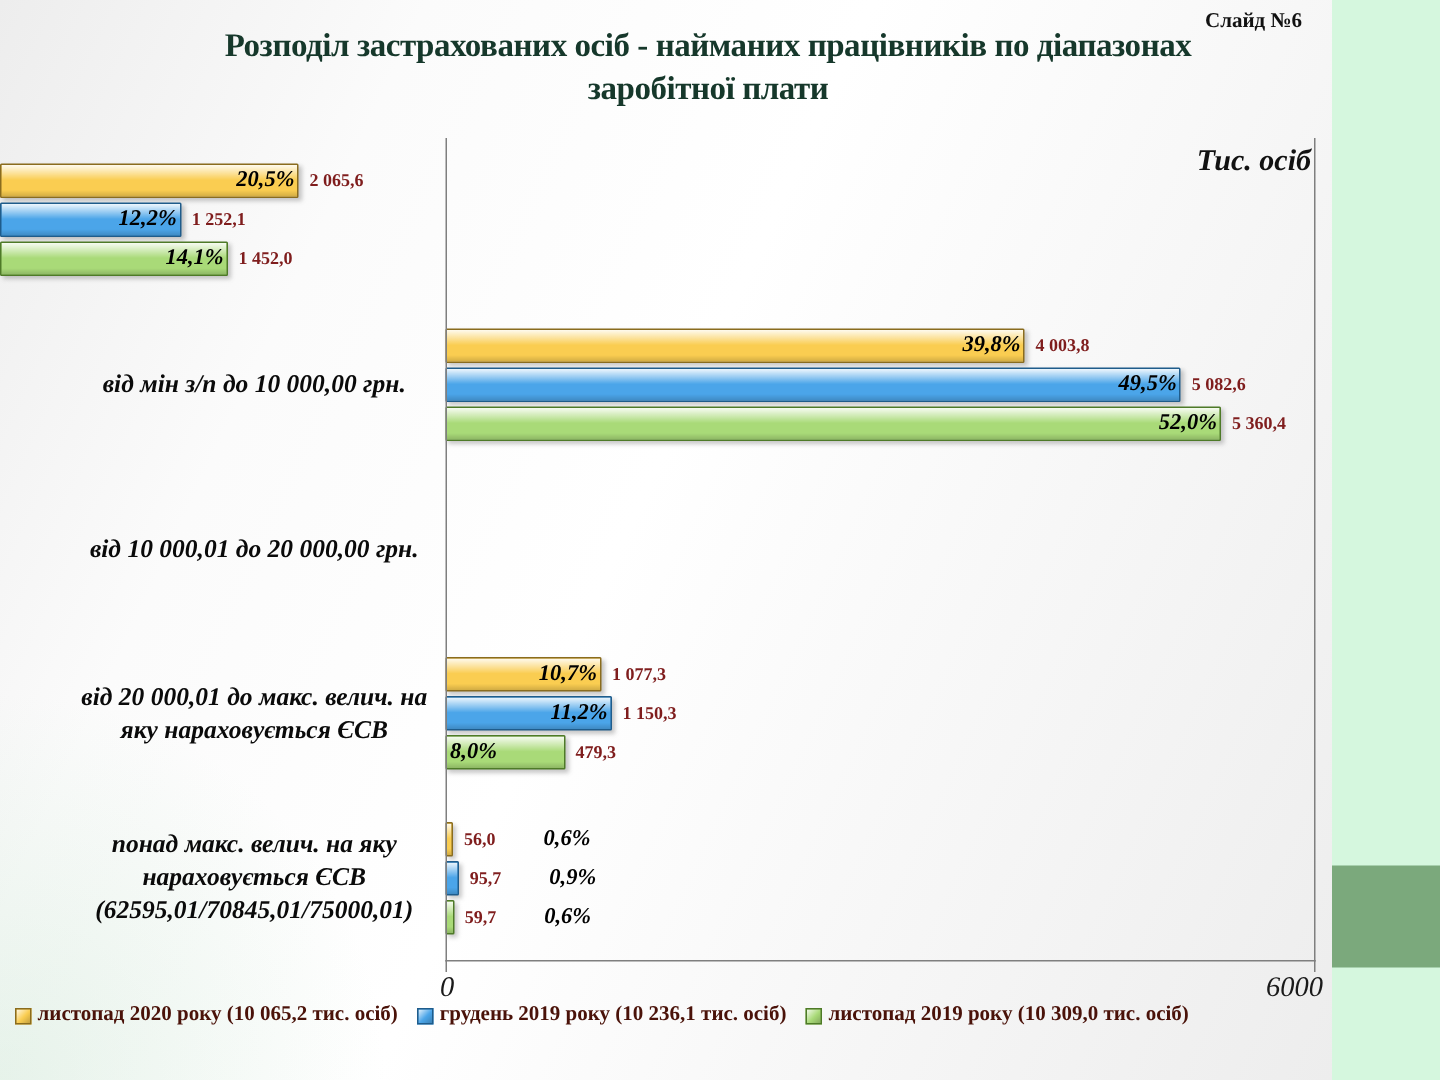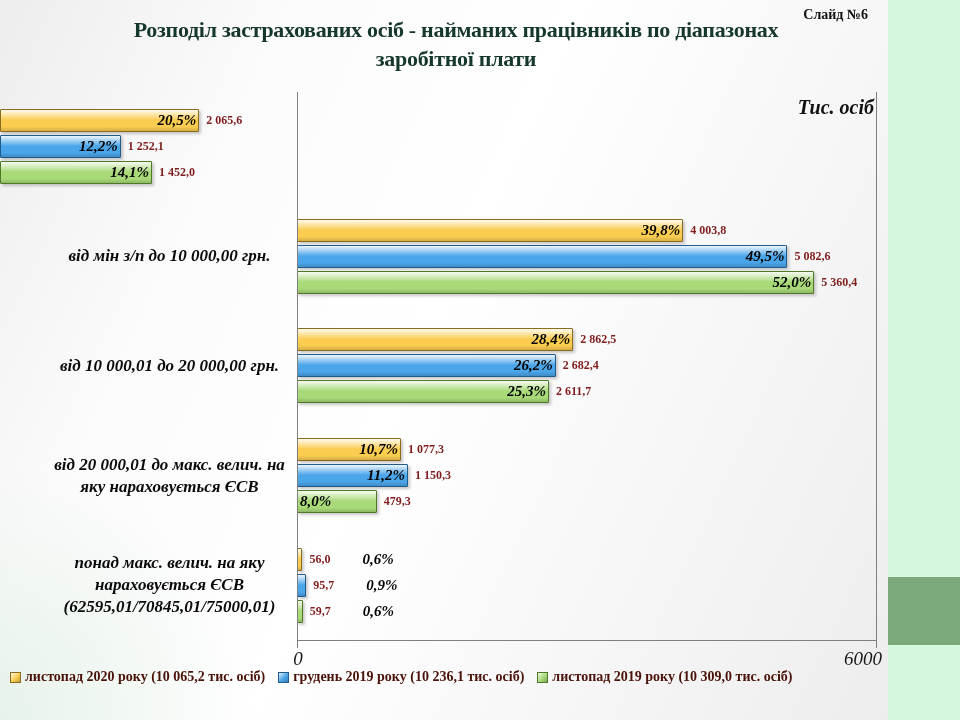--- a/index.html
+++ b/index.html
@@ -10,21 +10,21 @@
     background:linear-gradient(115deg,#ededed 0%,#fbfbfb 22%,#ffffff 45%,#ebebeb 100%);
   }
   .slide { position:absolute; inset:0; }
   .tint-bl { position:absolute; left:0; bottom:0; width:260px; height:260px;
     background:radial-gradient(circle at 0% 100%, rgba(190,225,200,.35), rgba(190,225,200,0) 70%);
     pointer-events:none; }
   .mint-strip { position:absolute; top:0; right:0; width:72px; height:720px; }
   .sage-block { position:absolute; right:0; top:577px; width:72px; height:68px; }
 
   .slide-number { position:absolute; top:7px; right:92px; font-weight:bold; font-size:14px; color:#111; }
-  .title { position:absolute; top:16px; left:94px; width:724px; text-align:center;
+  .title { position:absolute; top:16px; left:110px; width:724px; text-align:center;
     font-weight:bold; font-size:22px; line-height:1.3; letter-spacing:-.3px; }
   .units-label { position:absolute; top:96px; left:762px; width:112px; text-align:right;
     font-weight:bold; font-style:italic; font-size:20px; color:#111; }
 
   .chart { position:absolute; left:0; top:92px; width:888px; height:548px; }
   .bands { position:absolute; inset:0; display:flex; flex-direction:column; }
   .band { flex:1; display:flex; align-items:center; }
   .cat-label { width:297px; padding:0 10px 0 52px; text-align:center;
     font-weight:bold; font-style:italic; font-size:17px; line-height:22px;
     white-space:pre-line; color:#0a0a0a; }
@@ -111,40 +111,20 @@
             <div class="bar-row">
               <div class="bar s2" style="width: 517.279px; background-color: rgb(169, 218, 120);">
                 <span class="pct">52,0%</span>
               </div>
               <span class="val">5 360,4</span>
             </div>
           </div>
         </div>
         <div class="band">
           <div class="cat-label">від 10 000,01 до 20 000,00 грн.</div>
-          <div class="bars-cell">
-            <div class="bar-row">
-              <div class="bar s0" style="width: 276.231px; background-color: rgb(250, 205, 81);">
-                <span class="pct">28,4%</span>
-              </div>
-              <span class="val">2 862,5</span>
-            </div>
-            <div class="bar-row">
-              <div class="bar s1" style="width: 258.852px; background-color: rgb(75, 165, 233);">
-                <span class="pct">26,2%</span>
-              </div>
-              <span class="val">2 682,4</span>
-            </div>
-            <div class="bar-row">
-              <div class="bar s2" style="width: 252.029px; background-color: rgb(169, 218, 120);">
-                <span class="pct">25,3%</span>
-              </div>
-              <span class="val">2 611,7</span>
-            </div>
-          </div>
         </div>
         <div class="band">
           <div class="cat-label">від 20 000,01 до макс. велич. на
 яку нараховується ЄСВ</div>
           <div class="bars-cell">
             <div class="bar-row">
               <div class="bar s0" style="width: 103.959px; background-color: rgb(250, 205, 81);">
                 <span class="pct">10,7%</span>
               </div>
               <span class="val">1 077,3</span>

